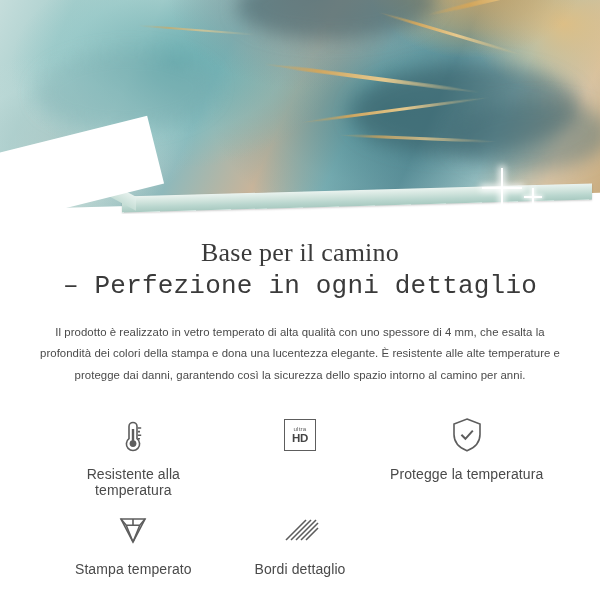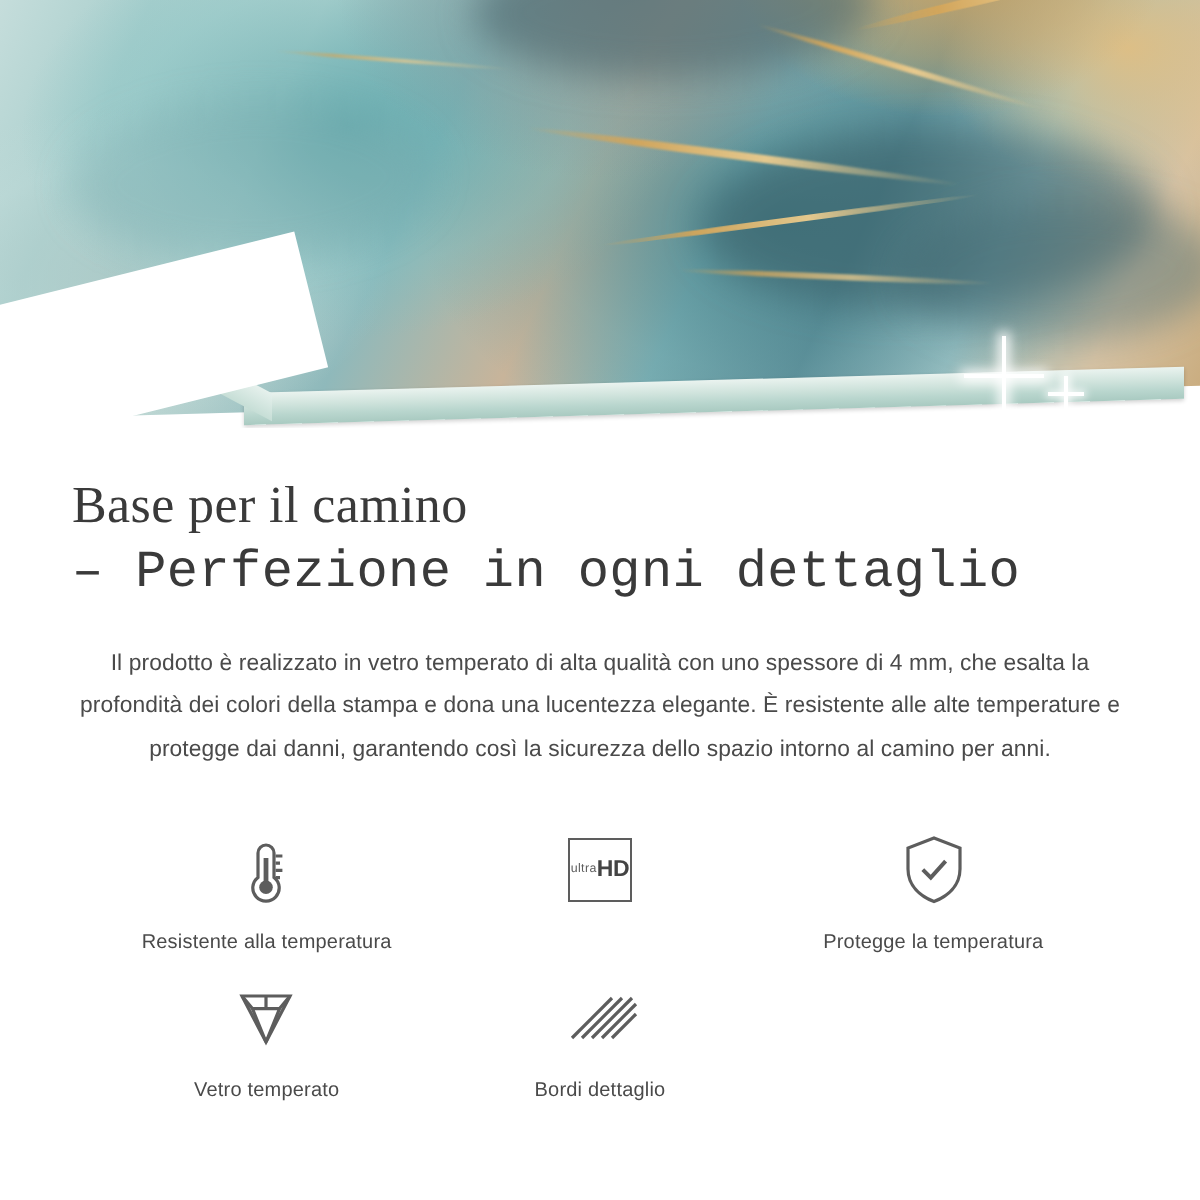--- a/index.html
+++ b/index.html
@@ -162,20 +162,21 @@
     padding: 14px 36px 0 36px;
   }
   .headline {
     font-family: "Liberation Serif", serif;
     font-size: 26px;
     line-height: 1.30;
     color: #3a3a3a;
     font-weight: 400;
     margin: 0;
     letter-spacing: 0.2px;
+    text-align: center;
   }
   .headline .line2 { display: block; font-family: Liberation Mono, monospace; }
 
   .body-copy {
     margin: 18px 0 0 0;
     font-size: 11.4px;
     line-height: 1.92;
     color: #4a4a4a;
     letter-spacing: 0.05px;
     text-align: center;
@@ -193,31 +194,32 @@
     text-align: center;
   }
   .feature-icon {
     height: 44px;
     display: flex;
     align-items: center;
     justify-content: center;
   }
   .feature-label {
     margin-top: 9px;
-    font-size: 10px;
+    font-size: 14px;
     color: #4a4a4a;
     letter-spacing: 0.1px;
   }
   .icon-stroke { stroke: #5d5d5d; fill: none; stroke-width: 1.6; }
   .icon-fill { fill: #5d5d5d; }
   .ultrahd-box {
     width: 30px;
     height: 30px;
     border: 1.4px solid #5d5d5d;
     display: flex;
+    flex-direction: column;
     align-items: center;
     justify-content: center;
     line-height: 1;
     text-align: right;
   }
   .ultrahd-top {
     font-size: 6.2px;
     color: #5d5d5d;
     letter-spacing: 0.2px;
   }
@@ -298,21 +300,21 @@
         <div class="feature-label">Protegge la temperatura</div>
       </div>
 
       <div class="feature">
         <div class="feature-icon">
           <svg width="40" height="34" viewBox="0 0 40 34" aria-hidden="true">
             <path class="icon-stroke" d="M8 6 H32 L20 29 z"></path>
             <path class="icon-stroke" d="M8 6 L13.2 12.3 M32 6 L26.8 12.3 M13.2 12.3 H26.8 M13.2 12.3 L20 29 M26.8 12.3 L20 29 M13.2 12.3 L8 6 M20 6 L20 12.3"></path>
           </svg>
         </div>
-        <div class="feature-label">Vetro temperato</div>
+        <div class="feature-label">Stampa temperato</div>
       </div>
 
       <div class="feature">
         <div class="feature-icon">
           <svg width="40" height="32" viewBox="0 0 40 32" aria-hidden="true">
             <path class="icon-stroke" d="M6 26 L26 6"></path>
             <path class="icon-stroke" d="M11 26 L31 6"></path>
             <path class="icon-stroke" d="M16 26 L36 6"></path>
             <path class="icon-stroke" d="M21 26 L38 9"></path>
             <path class="icon-stroke" d="M26 26 L38 14"></path>

